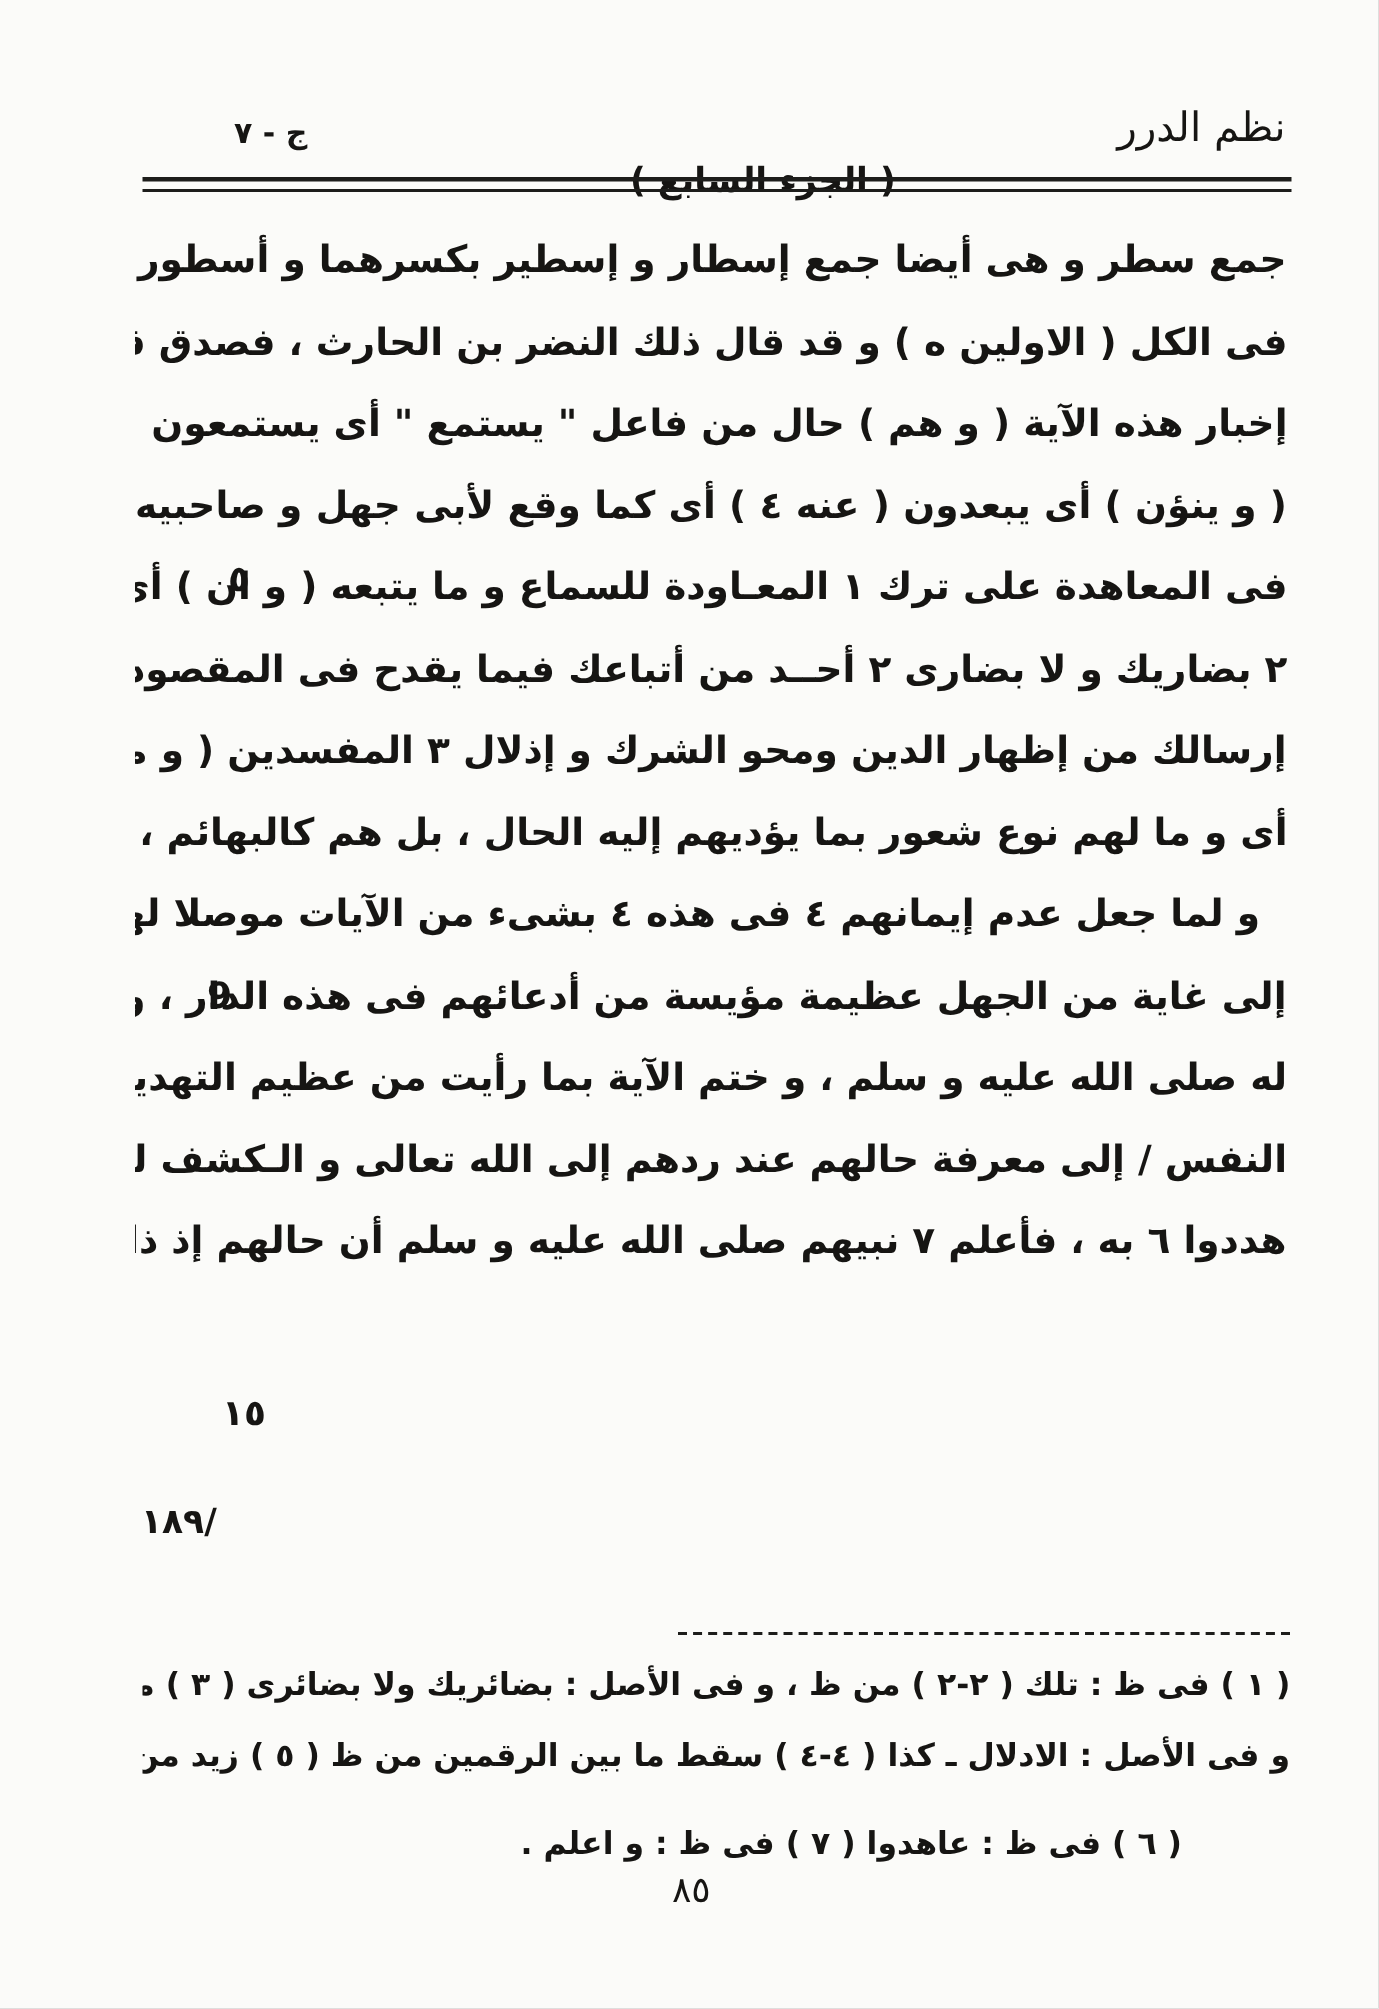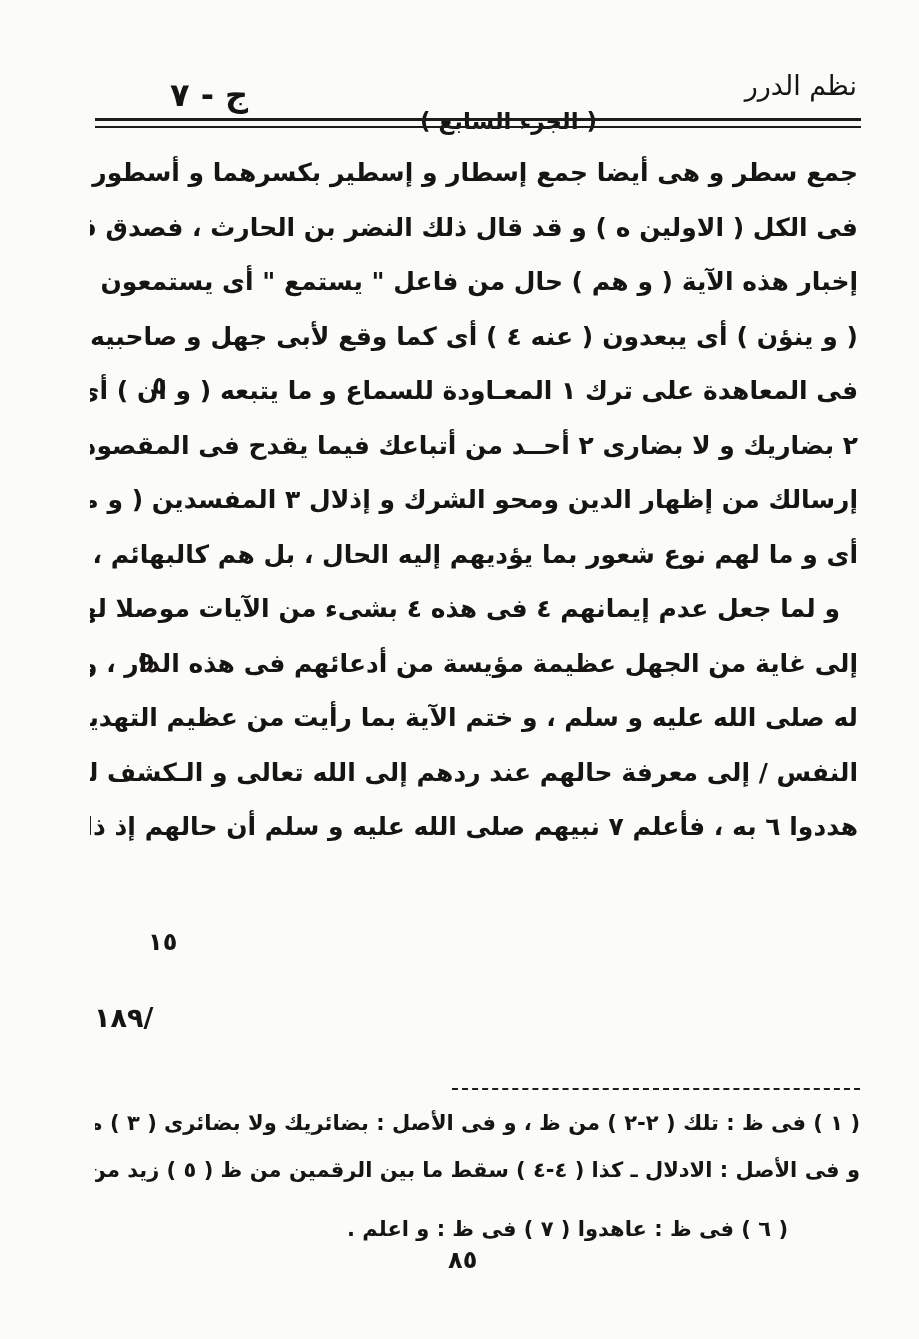--- a/index.html
+++ b/index.html
@@ -12,21 +12,21 @@
     width:919px;height:1339px;
     margin:0 auto;
     background:#fbfbf9;
     color:#161513;
     overflow:hidden;
   }
   
   .hdr-item{position:absolute;white-space:nowrap;}
   .book-title{top:70px;right:62px;font-size:27px;font-weight:normal;}
   .part-title{top:76px;left:420px;font-size:23px;font-weight:bold;margin-top:32px;}
-  .volume-label{top:76px;left:170px;font-size:32px;font-weight:bold;}
+  .volume-label{top:76px;left:156px;font-size:20px;font-weight:bold;}
   .head-rule{
     position:absolute;top:118px;left:95px;width:766px;height:5px;
     border-top:3px solid #1d1d1b;
     border-bottom:2px solid #1d1d1b;
   }
   
   .body-text{
     position:absolute;top:146px;left:90px;right:61px;
     direction:rtl;
     font-size:25px;
@@ -45,41 +45,41 @@
   .line.num-room{padding-left:100px;}
   
   .margin-num{
     position:absolute;
     font-size:24px;font-weight:bold;
     direction:rtl;white-space:nowrap;
   }
   .mn5{top:372px;left:152px;}
   .mn10{top:650px;left:138px;}
   .mn15{top:928px;left:148px;}
-  .folio{top:1002px;left:94px;font-size:27px;direction:ltr;}
+  .folio{top:1002px;left:94px;font-size:23px;direction:ltr;}
   
   .foot-rule{
     position:absolute;top:1088px;left:452px;width:408px;
     border-top:2px dashed #1d1d1b;
   }
   .footnotes{
     position:absolute;top:1100px;left:95px;right:59px;
     direction:rtl;
     font-size:21px;font-weight:bold;
   }
   .fline{
     height:47px;line-height:47px;
     text-align:justify;text-align-last:justify;
     overflow:hidden;white-space:nowrap;
   }
   .fline.last{text-align:right;text-align-last:right;padding-right:72px;height:58px;line-height:70px;}
   
   .page-number{
     position:absolute;top:1246px;left:448px;
-    font-size:24px;font-weight:bold;
+    font-size:24px;font-weight:normal;
   }
 </style>
 </head>
 <body>
 
 <div class="page">
 
   <div class="hdr-item book-title">نظم الدرر</div>
   <div class="hdr-item part-title">( الجزء السابع )</div>
   <div class="hdr-item volume-label">ج - ٧</div>

